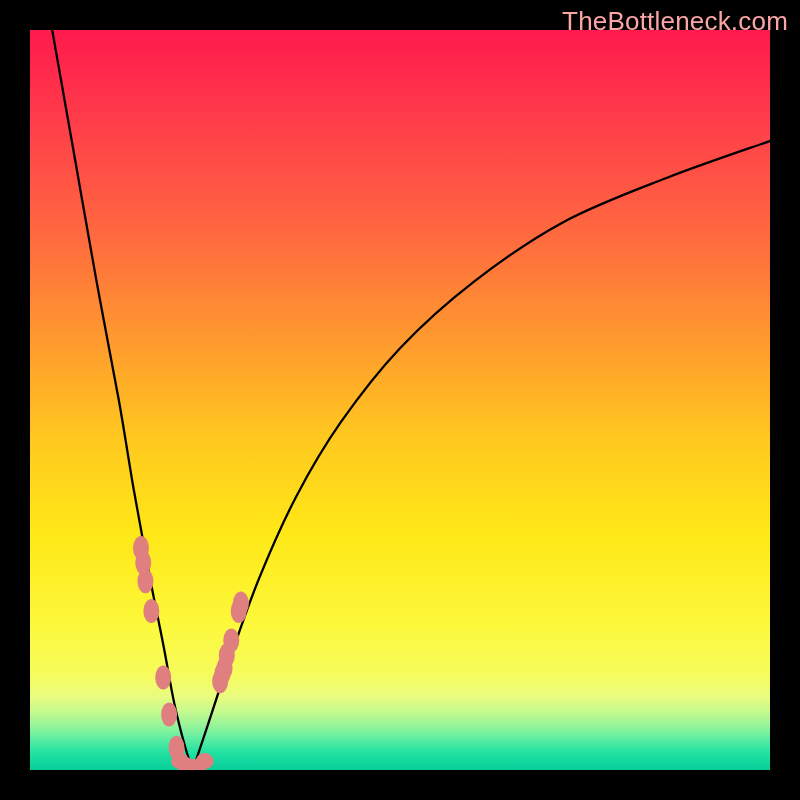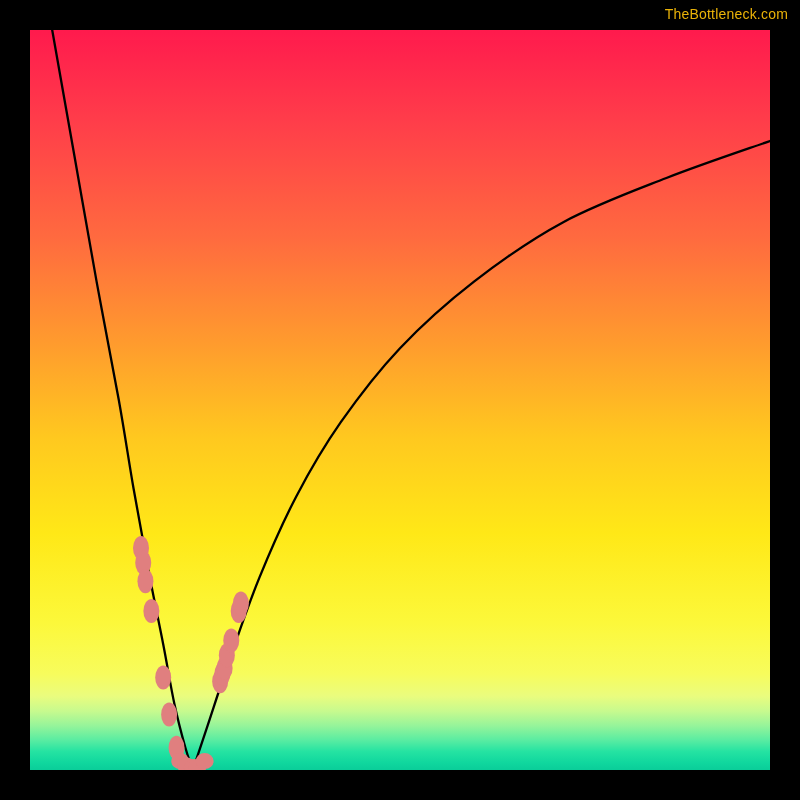--- a/index.html
+++ b/index.html
@@ -45,22 +45,22 @@
       #58eca2 96%,
       #25e3a2 97.5%,
       #10d79e 99%,
       #0acd99 100%
     );
   }
   .watermark {
     position: absolute;
     top: 6px;
     right: 12px;
-    color: #eab308;
-    font-size: 14px;
+    color: #fca5a5;
+    font-size: 26px;
     font-weight: 500;
     letter-spacing: 0.2px;
     user-select: none;
   }
   svg.curve {
     position: absolute;
     left: 0; top: 0;
     width: 740px;
     height: 740px;
     overflow: visible;

